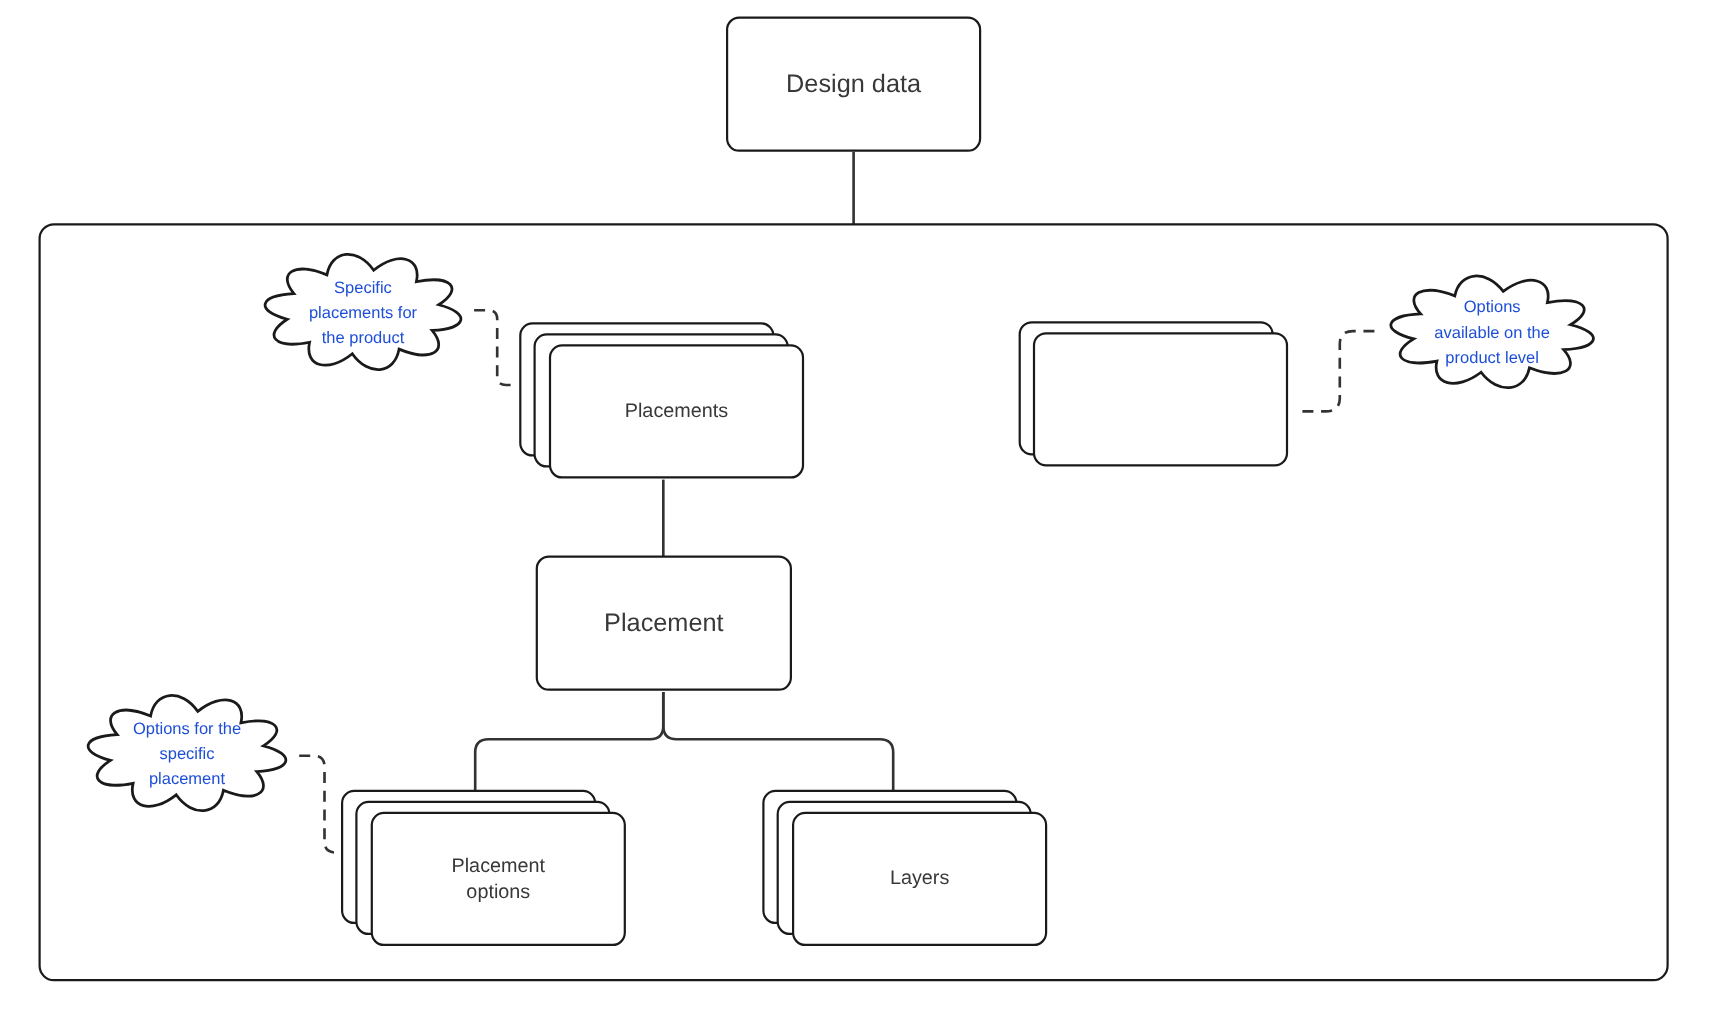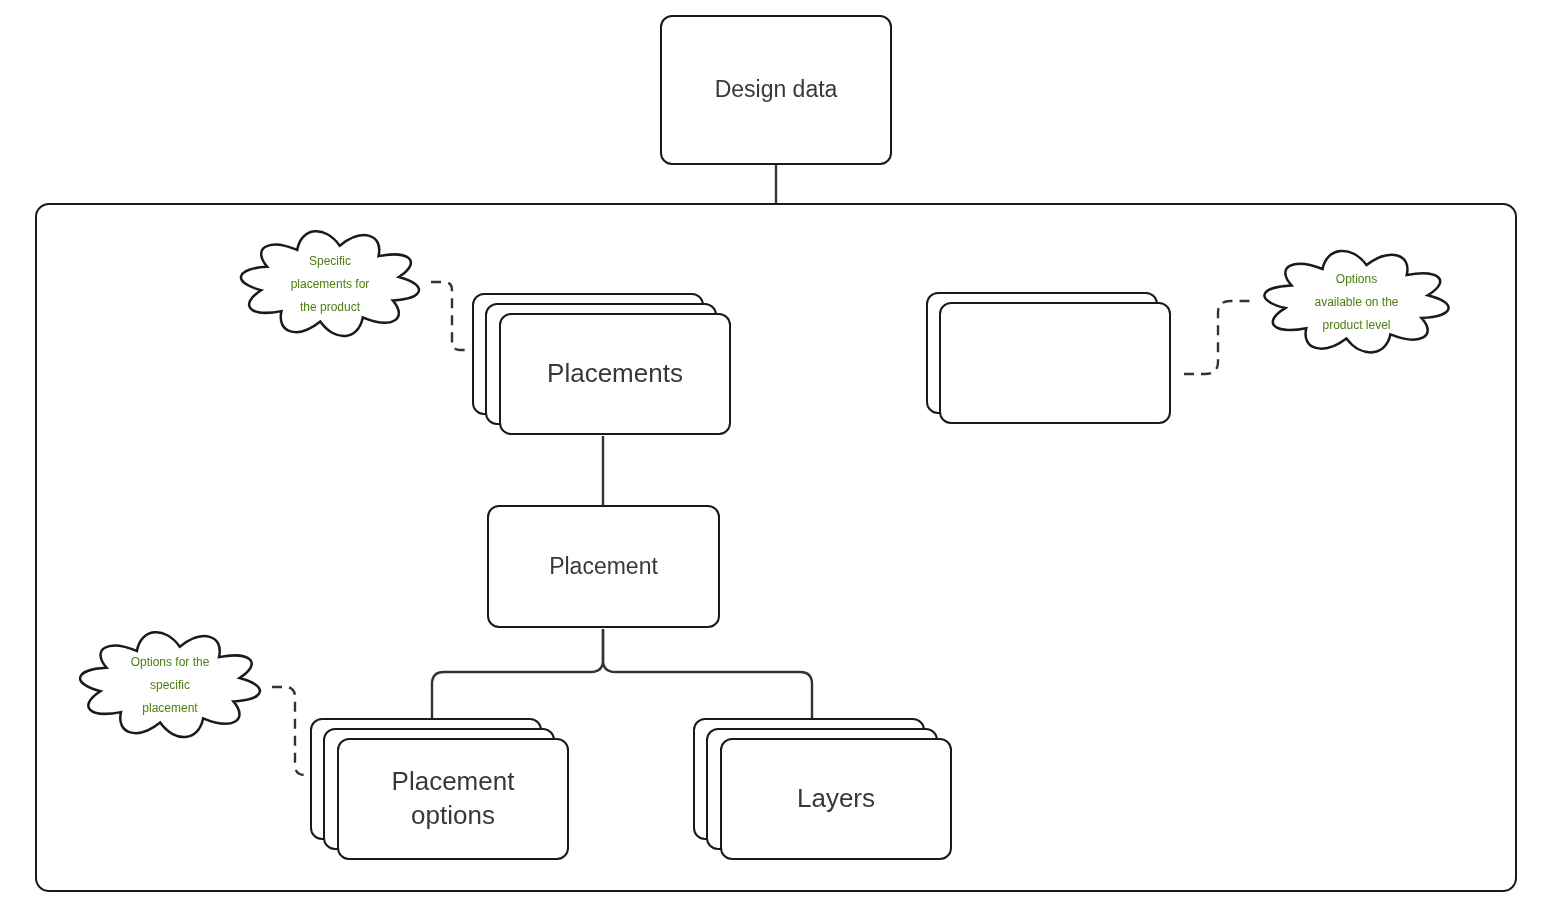--- a/index.html
+++ b/index.html
@@ -37,21 +37,21 @@
     box-sizing: border-box;
     background: #ffffff;
     border: 2.5px solid #1a1a1a;
     border-radius: 12px;
     display: flex; align-items: center; justify-content: center;
     color: #383838;
     font-size: 23px;
     line-height: 1.3;
     text-align: center;
   }
-  .node-design    { left: 660px; top: 15px;  width: 232px; height: 150px; }
+  .node-design    { left: 660px; top: 15px;  width: 232px; height: 123px; }
   .node-placement { left: 487px; top: 505px; width: 233px; height: 123px; }
 
   
   .stack { position: absolute; width: 260px; height: 143px; }
   .stack-placements        { left: 472px; top: 293px; }
   .stack-product-options   { left: 926px; top: 292px; }
   .stack-placement-options { left: 310px; top: 718px; }
   .stack-layers            { left: 693px; top: 718px; padding-left: 24px; }
   .card {
     position: absolute;
@@ -60,37 +60,37 @@
     background: #ffffff;
     border: 2.5px solid #1a1a1a;
     border-radius: 12px;
   }
   .card.back  { left: 0;    top: 0; }
   .card.mid   { left: 13px; top: 10px; }
   .card.front {
     left: 27px; top: 20px;
     display: flex; align-items: center; justify-content: center;
     color: #383838;
-    font-size: 26px;
+    font-size: 18px;
     line-height: 1.3;
     text-align: center;
     white-space: pre-line;
   }
 
   
   .cloud { position: absolute; }
   .cloud > svg { position: absolute; left: 0; top: 0; width: 100%; height: 100%; overflow: visible; }
   .cloud path { fill: #ffffff; stroke: #1a1a1a; }
   .cloud-text {
     position: absolute; left: 0; top: 0; right: 0; bottom: 0;
     display: flex; align-items: center; justify-content: center;
     text-align: center;
-    font-size: 12px;
+    font-size: 15px;
     line-height: 23px;
-    color: #4d7c0f;
+    color: #1d4ed8;
     white-space: pre-line;
   }
   .cloud-specific-placements { left: 228px;  top: 221px; width: 204px; height: 127px; }
   .cloud-product-level       { left: 1251px; top: 241px; width: 211px; height: 123px; }
   .cloud-placement-level     { left: 67px;   top: 622px; width: 206px; height: 127px; text-decoration: underline; }
 </style>
 </head>
 <body>
 
 <svg id="connectors" viewBox="0 0 1562 924" xmlns="http://www.w3.org/2000/svg">

